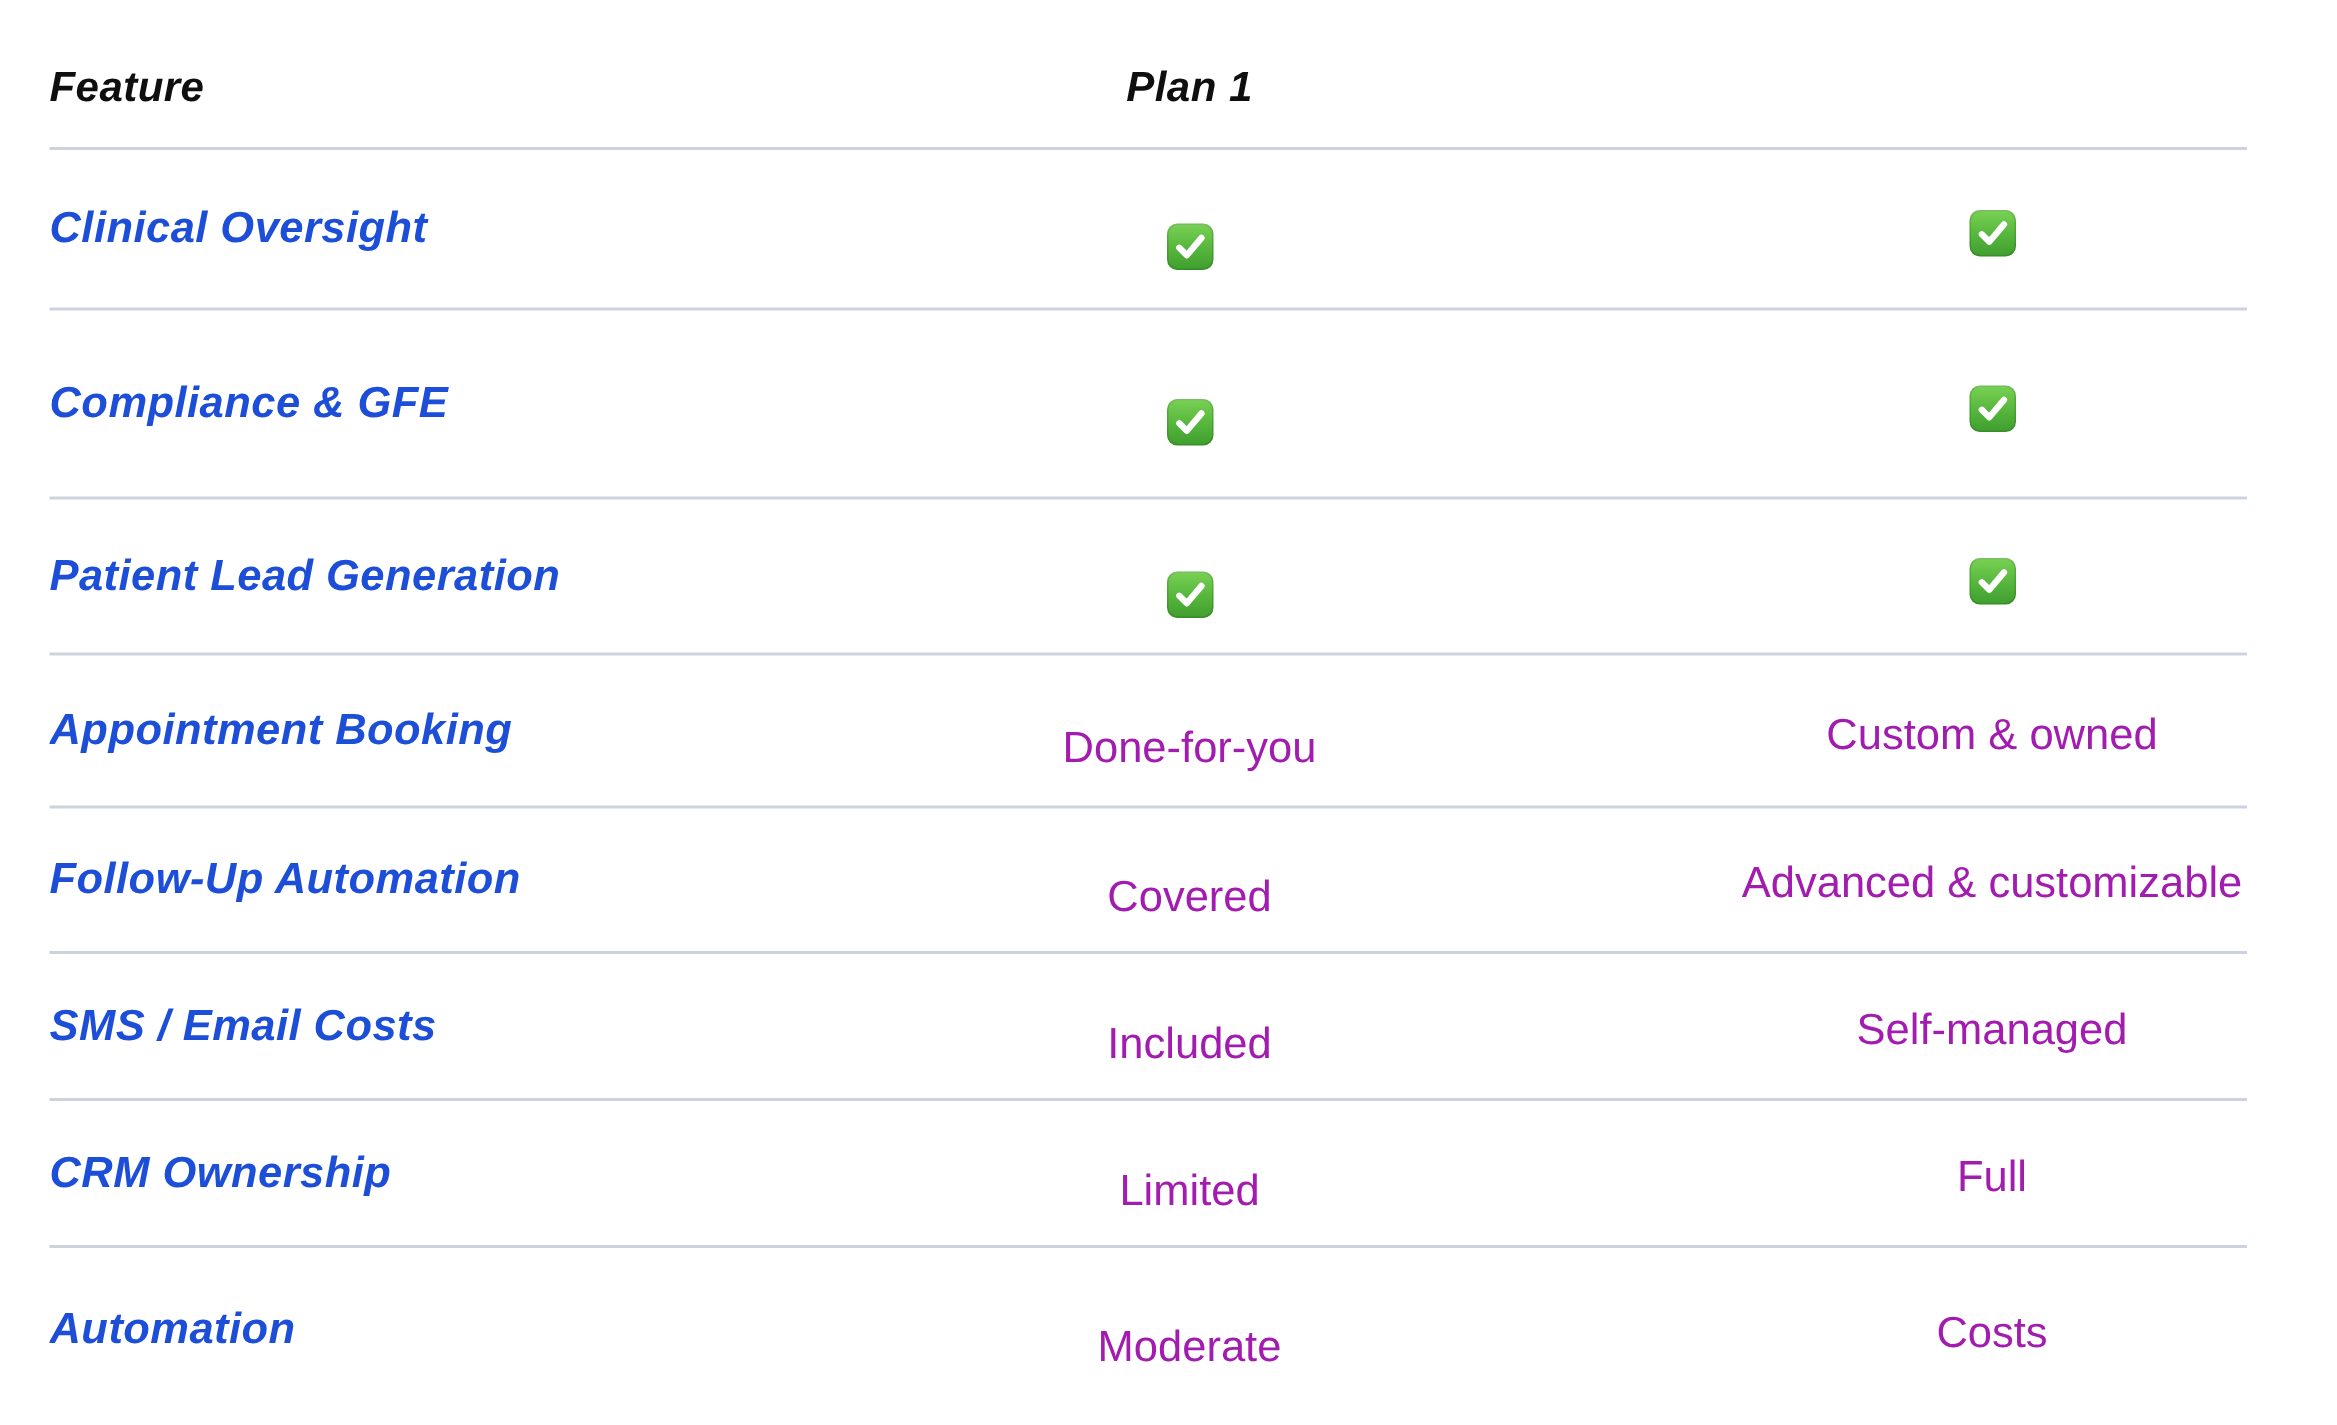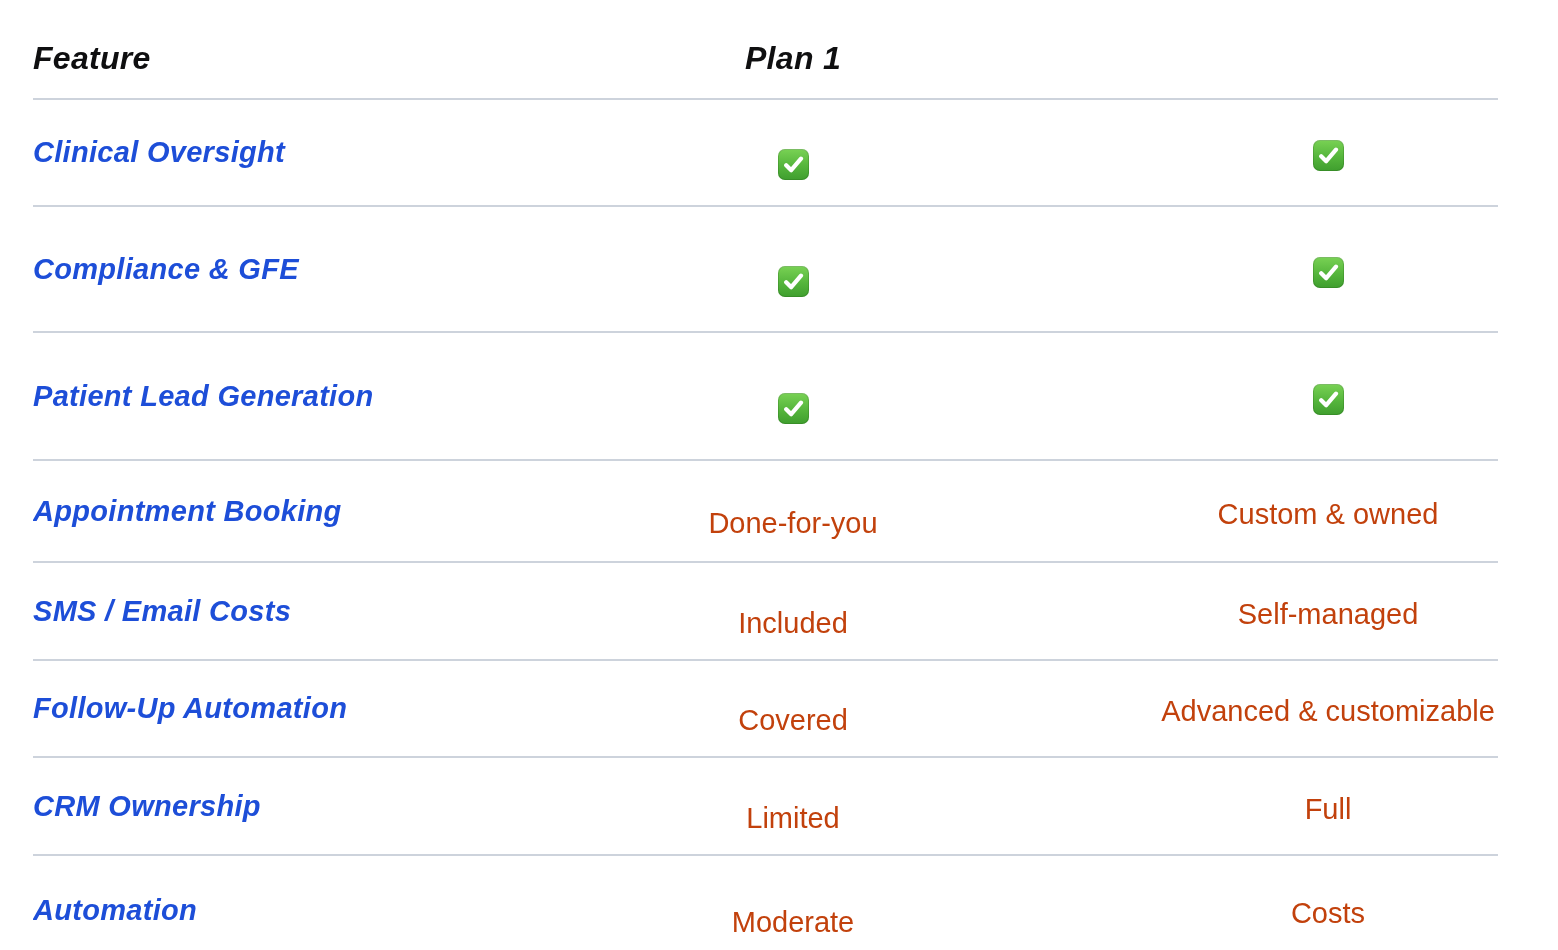--- a/index.html
+++ b/index.html
@@ -17,21 +17,21 @@
   }
   .row {
     display: grid;
     grid-template-columns: 395px 730px 340px;
     border-bottom: 2px solid #cdd3dc;
     box-sizing: border-box;
   }
   .row.last { border-bottom: none; }
   .row.header-row { height: 100px; }
   .h107 { height: 107px; }
-  .h104 { height: 128px; }
+  .h104 { height: 104px; }
   .h103 { height: 126px; }
   .h102 { height: 102px; }
   .h98  { height: 98px; }
   .h97  { height: 97px; }
   .h108 { height: 108px; }
 
   .cell {
     display: flex;
     align-items: center;
     overflow: hidden;
@@ -40,27 +40,27 @@
     justify-content: flex-start;
     font-size: 29px;
     font-weight: bold;
     font-style: italic;
     color: #1d4ed8;
     letter-spacing: 0.3px;
   }
   .cell.plan {
     justify-content: center;
     font-size: 29px;
-    color: #c2410c;
+    color: #a21caf;
   }
   .cell.plan.col1 { transform: translateY(12px); }
   .cell.plan.col2 { transform: translateY(3px); }
 
   .header-row .cell {
-    font-size: 32px;
+    font-size: 28px;
     font-weight: bold;
     font-style: italic;
     color: #0f0f10;
     transform: translateY(9px);
     letter-spacing: 0.3px;
   }
   .header-row .cell.plan { font-weight: bold; }
 
   .check {
     width: 31px;
@@ -138,30 +138,30 @@
       </span>
     </div>
   </div>
 
   <div class="row h102">
     <div class="cell feature">Appointment Booking</div>
     <div class="cell plan col1">Done-for-you</div>
     <div class="cell plan col2">Custom &amp; owned</div>
   </div>
 
+  <div class="row h97">
+    <div class="cell feature">Follow-Up Automation</div>
+    <div class="cell plan col1">Covered</div>
+    <div class="cell plan col2">Advanced &amp; customizable</div>
+  </div>
+
   <div class="row h98">
     <div class="cell feature">SMS / Email Costs</div>
     <div class="cell plan col1">Included</div>
     <div class="cell plan col2">Self-managed</div>
-  </div>
-
-  <div class="row h97">
-    <div class="cell feature">Follow-Up Automation</div>
-    <div class="cell plan col1">Covered</div>
-    <div class="cell plan col2">Advanced &amp; customizable</div>
   </div>
 
   <div class="row h98">
     <div class="cell feature">CRM Ownership</div>
     <div class="cell plan col1">Limited</div>
     <div class="cell plan col2">Full</div>
   </div>
 
   <div class="row h108 last">
     <div class="cell feature">Automation</div>

